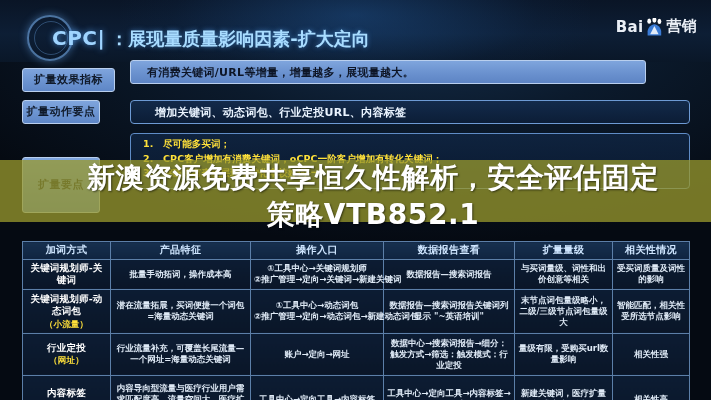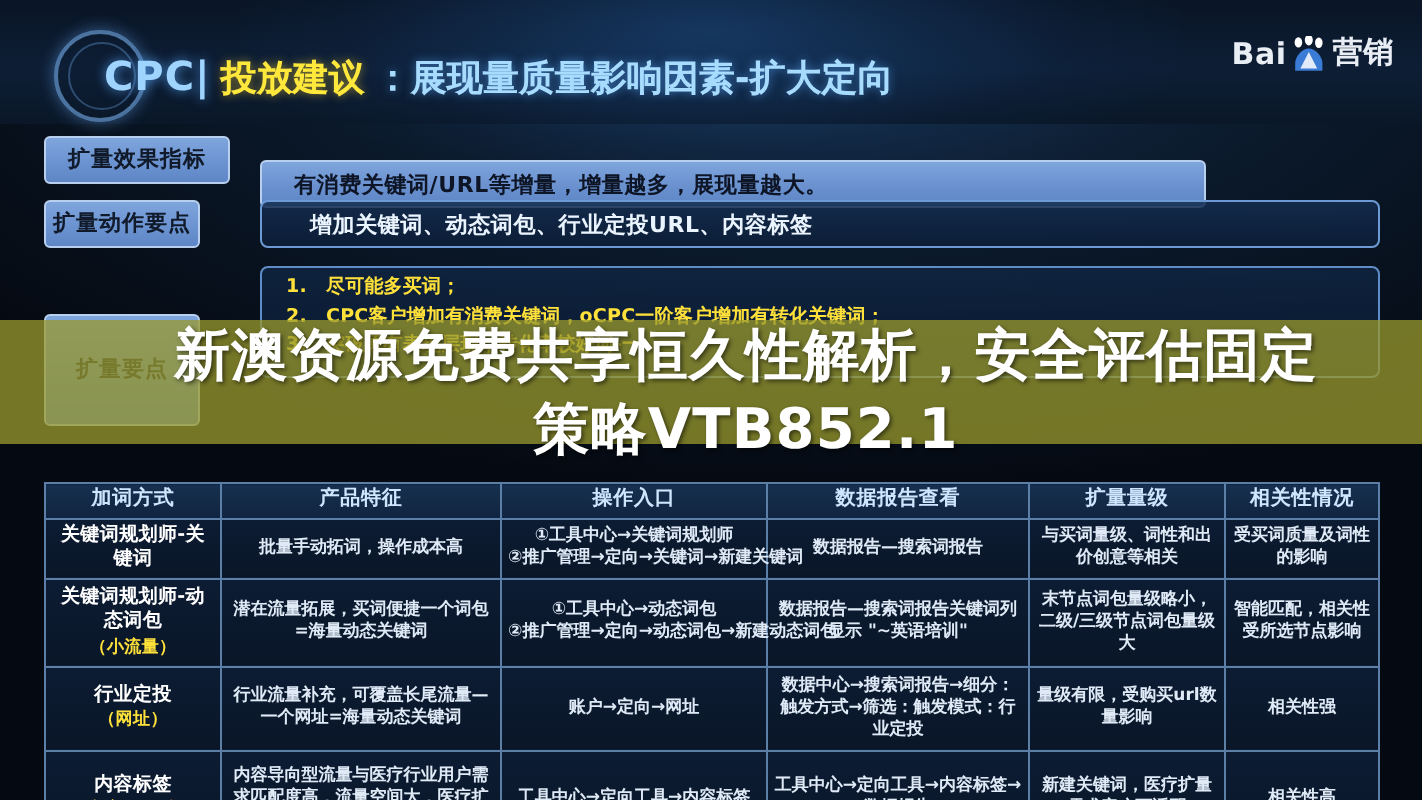--- a/index.html
+++ b/index.html
@@ -109,22 +109,22 @@
     text-align: center;
     letter-spacing: .5px;
     line-height: 1.25;
   }
   #lbl-1 { left: 22px;  top: 68px;  width: 93px; height: 24px; }
   #lbl-2 { left: 22px;  top: 100px; width: 78px; height: 24px; }
   #lbl-3 { left: 22px;  top: 133px; width: 78px; height: 56px; margin-top: 24px; }
 
   .band-blue {
     position: absolute;
-    left: 130px; top: 80px;
-    width: 473px; height: 24px;
+    left: 130px; top: 60px;
+    width: 516px; height: 24px;
     background: linear-gradient(180deg, #7fa5dd 0%, #6c93d0 50%, #5d84c4 100%);
     border: 1px solid #b9cfee;
     border-radius: 3px;
     display: flex;
     align-items: center;
     padding-left: 16px;
     color: #0d1526;
     font-size: 11px;
     font-weight: bold;
     letter-spacing: .3px;
@@ -258,21 +258,20 @@
 
 <div id="slide">
 
   <div class="header">
     <div class="header-glow"></div>
     <div class="header-ring"></div>
     <div class="header-ring inner"></div>
 
     <div class="title-line">
       <span class="t-cpc">CPC|</span>
-      <span class="t-yellow">投放建议</span>
       <span class="t-blue">：展现量质量影响因素-扩大定向</span>
     </div>
 
     <div class="brand">
       <span>Bai</span>
       <span class="brand-paw">
         <svg width="19" height="18" viewBox="0 0 19 18">
           <ellipse cx="4.2" cy="3.2" rx="1.9" ry="2.6" fill="#ffffff"></ellipse>
           <ellipse cx="9.4" cy="2.0" rx="2.0" ry="2.7" fill="#ffffff"></ellipse>
           <ellipse cx="14.4" cy="3.4" rx="1.9" ry="2.6" fill="#ffffff"></ellipse>

